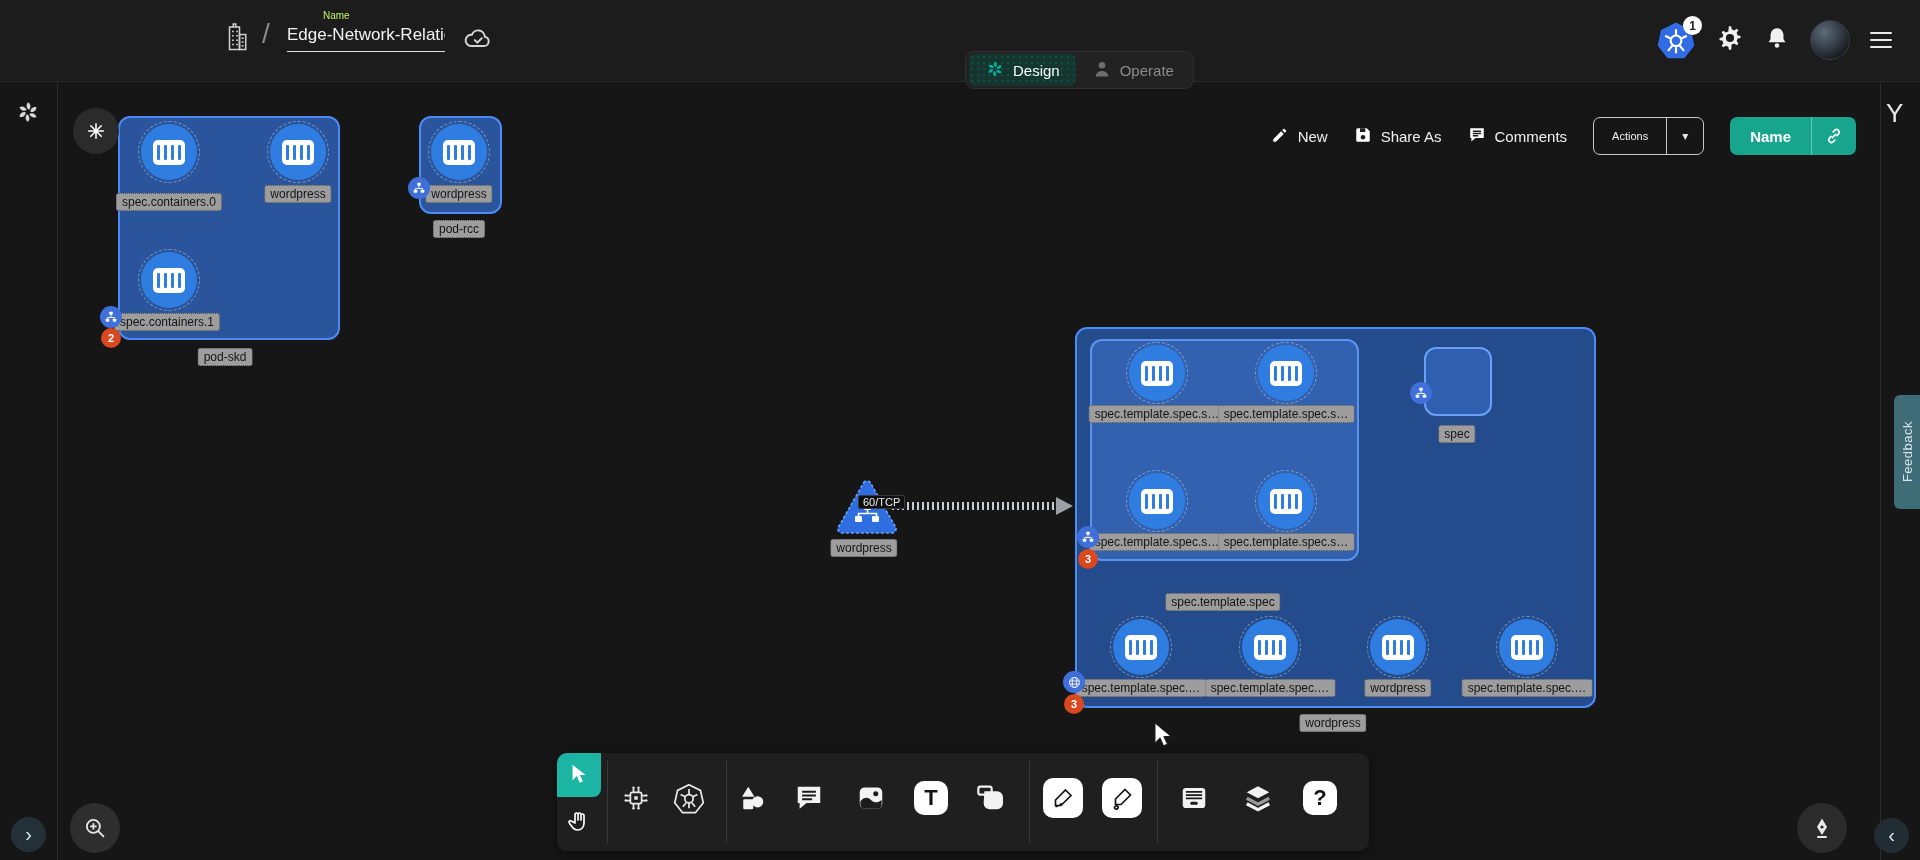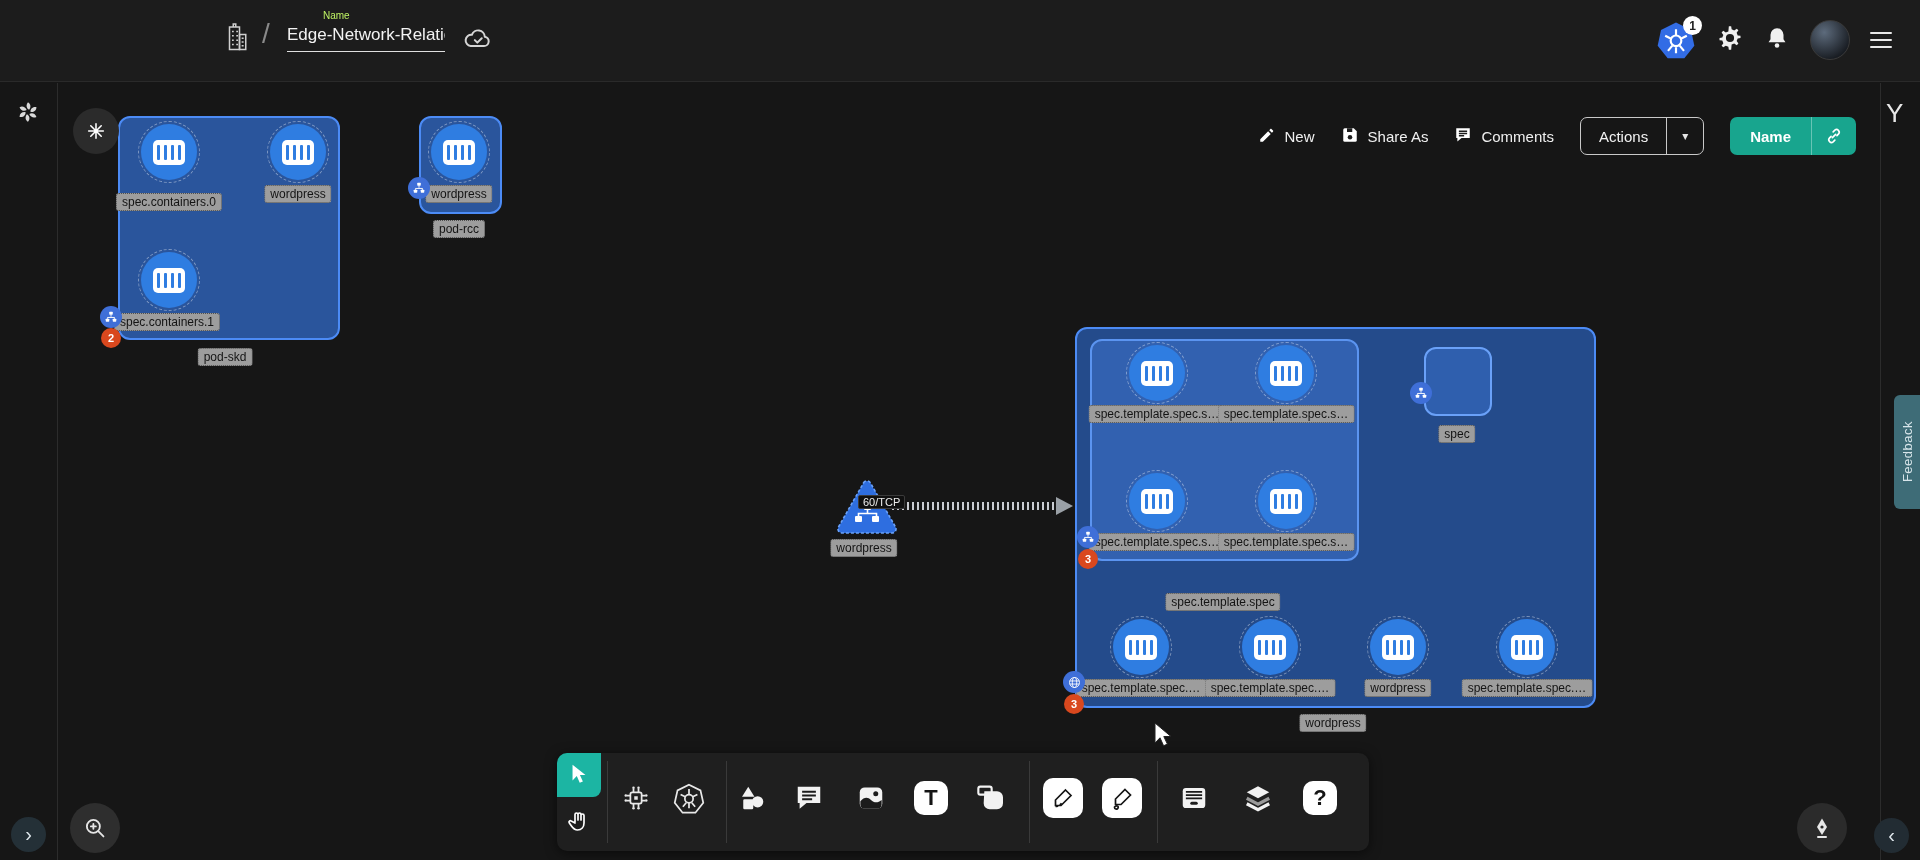--- a/index.html
+++ b/index.html
@@ -34,21 +34,21 @@
     font-size:15px; cursor:pointer; }
   .tab.active { background:#15362f;
     background-image:radial-gradient(rgba(0,179,159,.20) 1px, transparent 1px); background-size:6px 6px;
     color:#f2fffb; }
   .tab.inactive { color:#8b8b8b; }
 
   
   .action-row { position:absolute; top:116px; right:64px; height:40px; display:flex; align-items:center; gap:26px; z-index:20; }
   .abtn { display:flex; align-items:center; gap:9px; color:#f0f0f0; font-size:15px; cursor:pointer; }
   .split { display:flex; align-items:stretch; border:1px solid #c9c9c9; border-radius:7px; height:38px; overflow:hidden; }
-  .split .seg1 { display:flex; align-items:center; padding:0 18px; font-size:15px; color:#f2f2f2; cursor:pointer; }
+  .split .seg1 { display:flex; align-items:center; padding:0 18px; font-size:11px; color:#f2f2f2; cursor:pointer; }
   .split .sep { width:1px; background:#c9c9c9; }
   .split .seg2 { width:36px; display:flex; align-items:center; justify-content:center; color:#e6e6e6; font-size:12px; cursor:pointer; }
   .share { display:flex; align-items:stretch; background:#18a58e; border-radius:7px; height:38px; overflow:hidden; }
   .share .seg1 { display:flex; align-items:center; padding:0 20px; color:#fff; font-size:15px; font-weight:bold; cursor:pointer; }
   .share .sep { width:1px; background:rgba(255,255,255,.35); }
   .share .seg2 { width:44px; display:flex; align-items:center; justify-content:center; cursor:pointer; }
 
   
   .vdiv { position:absolute; top:83px; bottom:0; width:1px; background:#2c2c2c; z-index:1; }
   .fab { position:absolute; border-radius:50%; display:flex; align-items:center; justify-content:center; z-index:20; cursor:pointer; }
@@ -143,20 +143,44 @@
       </span>
       <div class="avatar"></div>
       <div class="burger">
           <span></span>
           <span></span>
           <span></span>
         </div>
     </div>
   </div>
 
+  <div class="tabs">
+    <div class="tab active">
+      <span>
+        <svg width="20" height="20" viewBox="0 0 24 24" fill="#00b39f">
+          <path d="M12 3c2.5 1.5 3 4.5 1 7-2-1-3.5-4-1-7z"></path>
+          <path d="M12 3c2.5 1.5 3 4.5 1 7-2-1-3.5-4-1-7z" transform="rotate(60 12 12)"></path>
+          <path d="M12 3c2.5 1.5 3 4.5 1 7-2-1-3.5-4-1-7z" transform="rotate(120 12 12)"></path>
+          <path d="M12 3c2.5 1.5 3 4.5 1 7-2-1-3.5-4-1-7z" transform="rotate(180 12 12)"></path>
+          <path d="M12 3c2.5 1.5 3 4.5 1 7-2-1-3.5-4-1-7z" transform="rotate(240 12 12)"></path>
+          <path d="M12 3c2.5 1.5 3 4.5 1 7-2-1-3.5-4-1-7z" transform="rotate(300 12 12)"></path>
+        </svg>
+      </span>
+      <span>Design</span>
+    </div>
+    <div class="tab inactive">
+      <span>
+        <svg width="20" height="20" viewBox="0 0 24 24" fill="#6f6f6f">
+          <circle cx="12" cy="7.5" r="4"></circle>
+            <path d="M4.5 21c0-4 3.5-6.5 7.5-6.5s7.5 2.5 7.5 6.5z"></path>
+        </svg>
+      </span>
+      <span>Operate</span>
+    </div>
+  </div>
 
   <div class="action-row">
     <div class="abtn">
       <span>
         <svg width="18" height="18" viewBox="0 0 24 24" fill="#fff">
           <path d="M3 17.5V21h3.5L17 10.5 13.5 7 3 17.5zM20 7.5c.4-.4.4-1 0-1.4l-2.1-2.1c-.4-.4-1-.4-1.4 0L15 5.5 18.5 9 20 7.5z"></path>
         </svg>
       </span>
       <span>New</span>
     </div>

